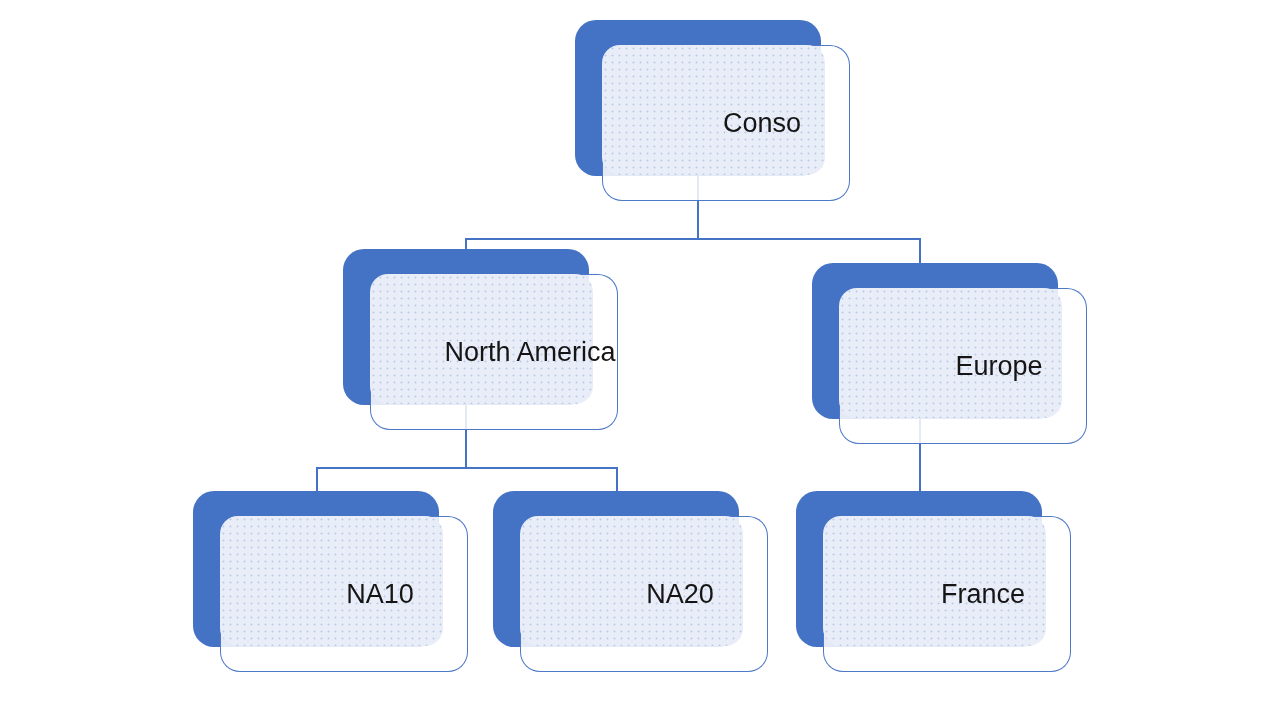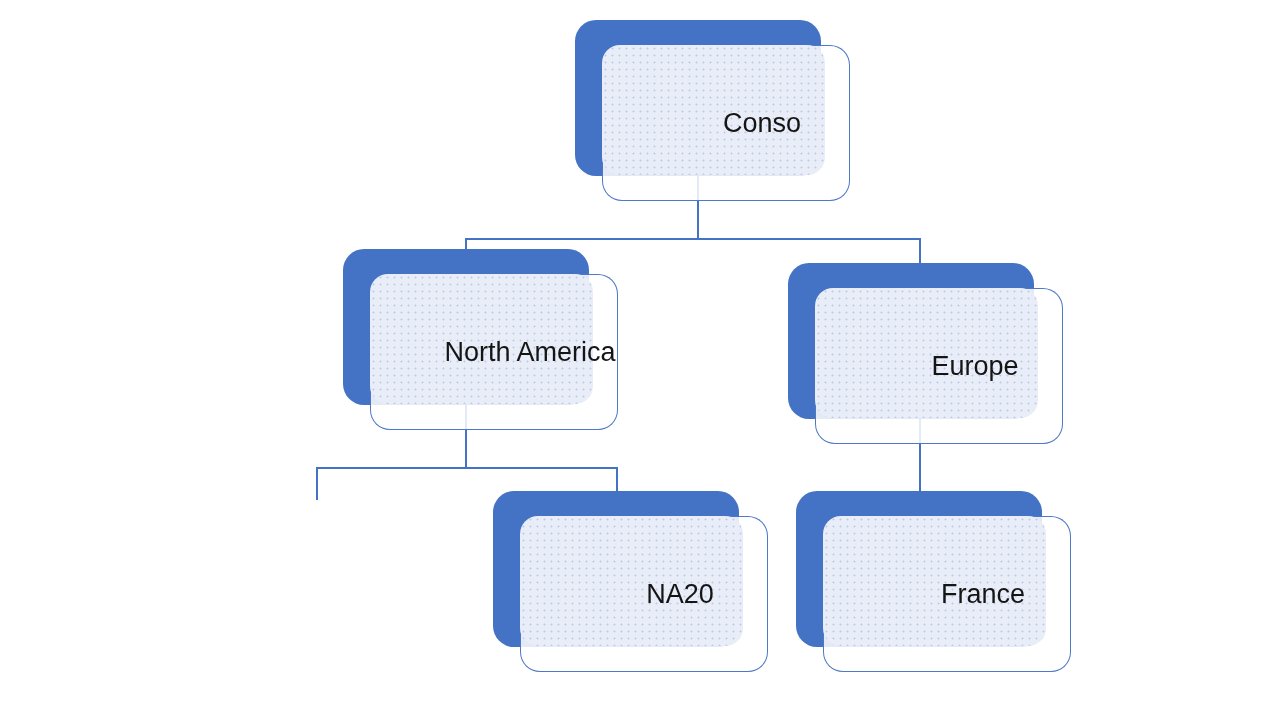--- a/index.html
+++ b/index.html
@@ -95,27 +95,33 @@
     <div class="label">Conso</div>
   </div>
 
   <div class="node" style="left:343px; top:249px;">
     <div class="accent"></div>
     <div class="plate"></div>
     <div class="fillrect"></div>
     <div class="label">North America</div>
   </div>
 
-  <div class="node" style="left:788px; top:263px;">
+  <div class="node" style="left:812px; top:263px;">
     <div class="accent"></div>
     <div class="plate"></div>
     <div class="fillrect"></div>
     <div class="label">Europe</div>
   </div>
 
+  <div class="node" style="left:193px; top:491px;">
+    <div class="accent"></div>
+    <div class="plate"></div>
+    <div class="fillrect"></div>
+    <div class="label">NA10</div>
+  </div>
 
   <div class="node" style="left:493px; top:491px;">
     <div class="accent"></div>
     <div class="plate"></div>
     <div class="fillrect"></div>
     <div class="label">NA20</div>
   </div>
 
   <div class="node" style="left:796px; top:491px;border-radius:12px;">
     <div class="accent"></div>

